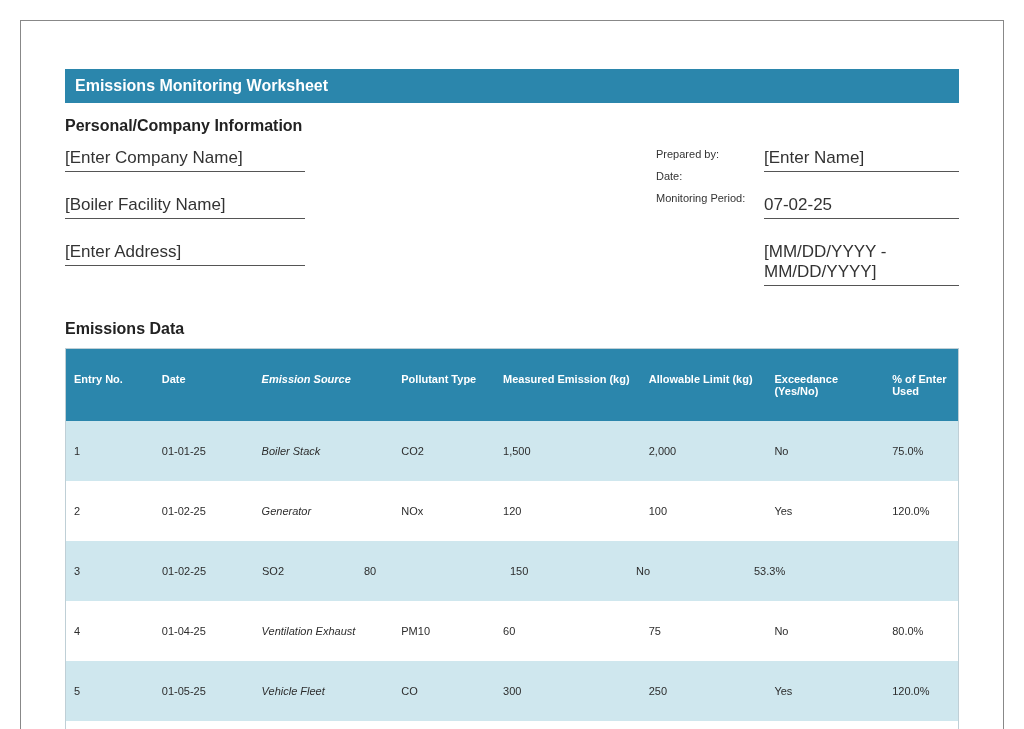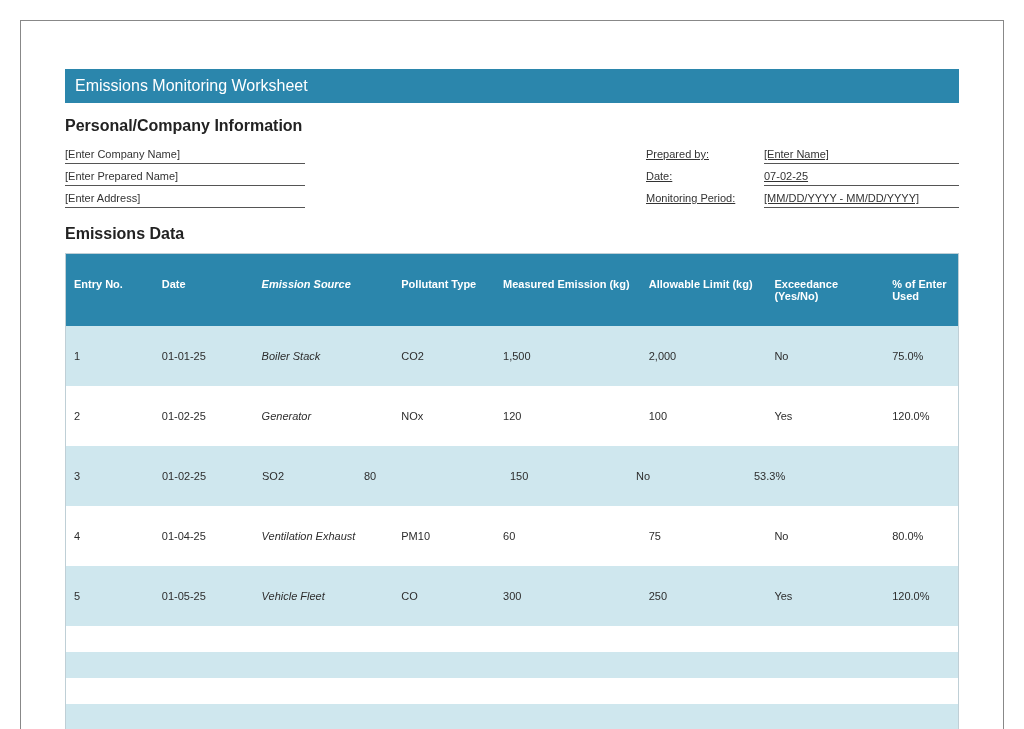--- a/index.html
+++ b/index.html
@@ -19,56 +19,55 @@
       margin: 0 auto;
       border: 1px solid #888;
       padding: 48px 44px 36px 44px;
       background: #fff;
     }
     .title-bar {
       background: #2b86ac;
       color: #fff;
       padding: 8px 10px;
       font-size: 16px;
-      font-weight: normal;
+      font-weight: bold;
     }
     .section-heading {
       font-weight: bold;
       font-size: 16px;
       margin-top: 14px;
       margin-bottom: 10px;
       color: #222;
     }
     .info-row {
       display: flex;
       justify-content: space-between;
       gap: 40px;
     }
     .info-left {
       width: 240px;
     }
     .info-right {
       display: flex;
-      gap: 10px;
-      text-decoration: underline;
+      gap: 0;
     }
     .info-labels {
       width: 108px;
       font-size: 11px;
       color: #333;
     }
     .info-values {
       width: 195px;
     }
     .field {
       border-bottom: 1px solid #555;
-      font-size: 11px;
+      font-size: 17px;
       color: #333;
       padding: 3px 0 3px 0;
-      margin-bottom: 3px;
+      margin-bottom: 20px;
       min-height: 18px;
     }
     .label-line {
       font-size: 11px;
       padding: 3px 0 3px 0;
       margin-bottom: 4px;
       min-height: 18px;
     }
     .data-table {
       margin-top: 6px;
@@ -122,21 +121,21 @@
 
 <div class="page">
 
   <div class="title-bar">Emissions Monitoring Worksheet</div>
 
   <div class="section-heading">Personal/Company Information</div>
 
   <div class="info-row">
     <div class="info-left">
       <div class="field">[Enter Company Name]</div>
-      <div class="field">[Enter Prepared Name]</div>
+      <div class="field">[Boiler Facility Name]</div>
       <div class="field">[Enter Address]</div>
     </div>
     <div class="info-right">
       <div class="info-labels">
         <div class="label-line">Prepared by:</div>
         <div class="label-line">Date:</div>
         <div class="label-line">Monitoring Period:</div>
       </div>
       <div class="info-values">
         <div class="field">[Enter Name]</div>

